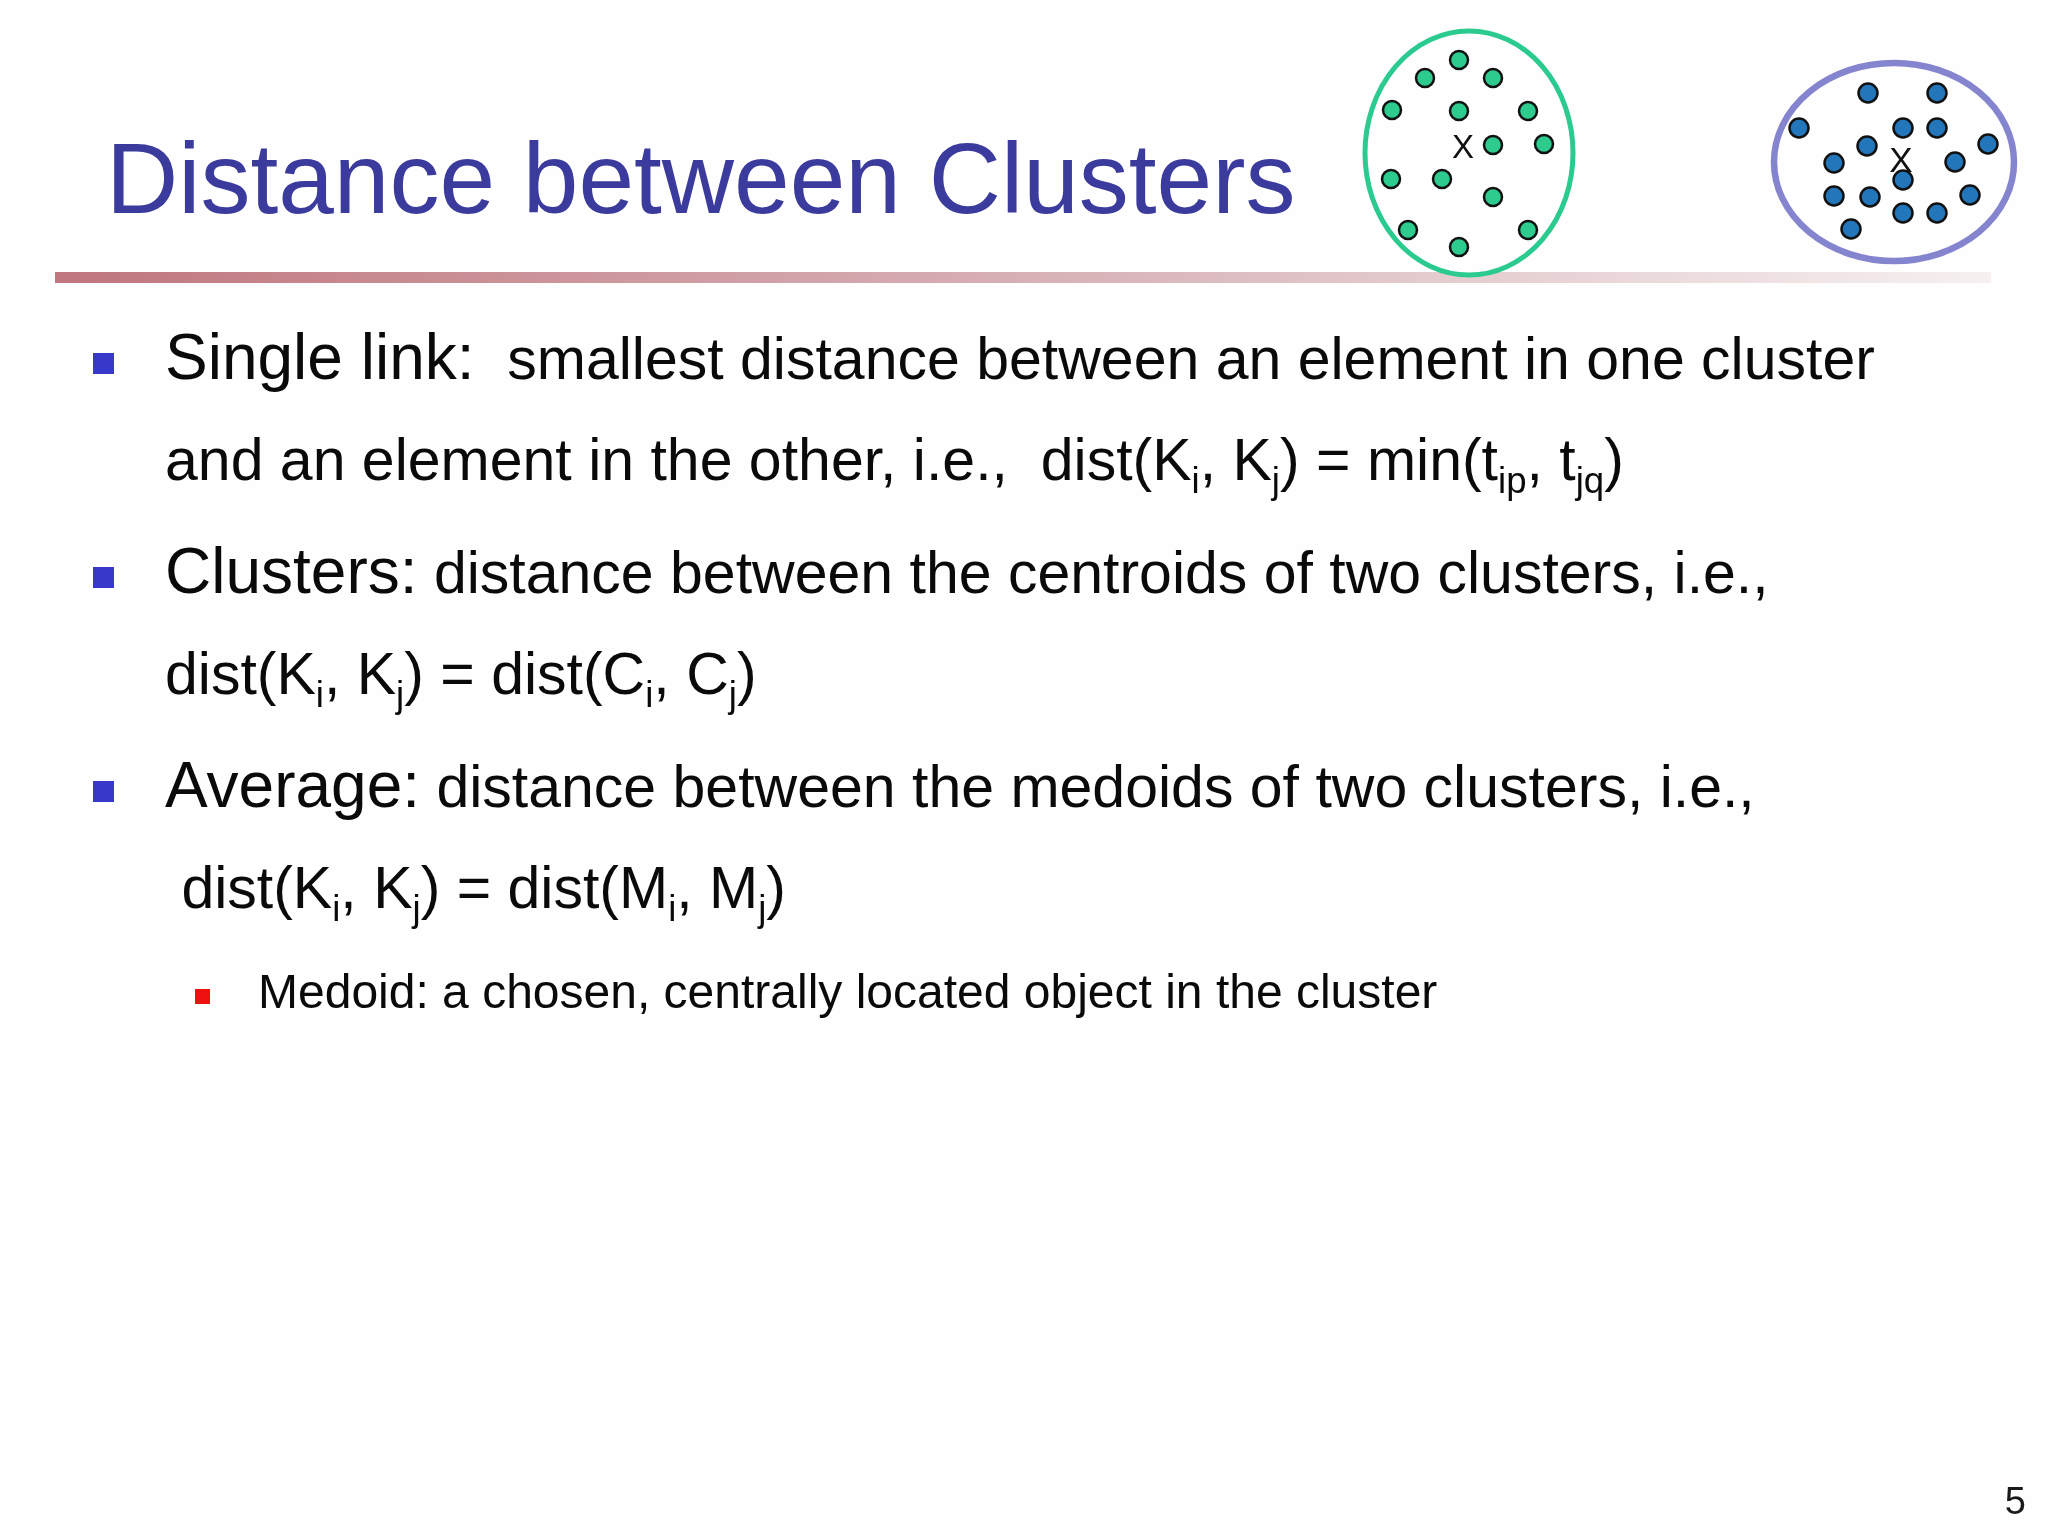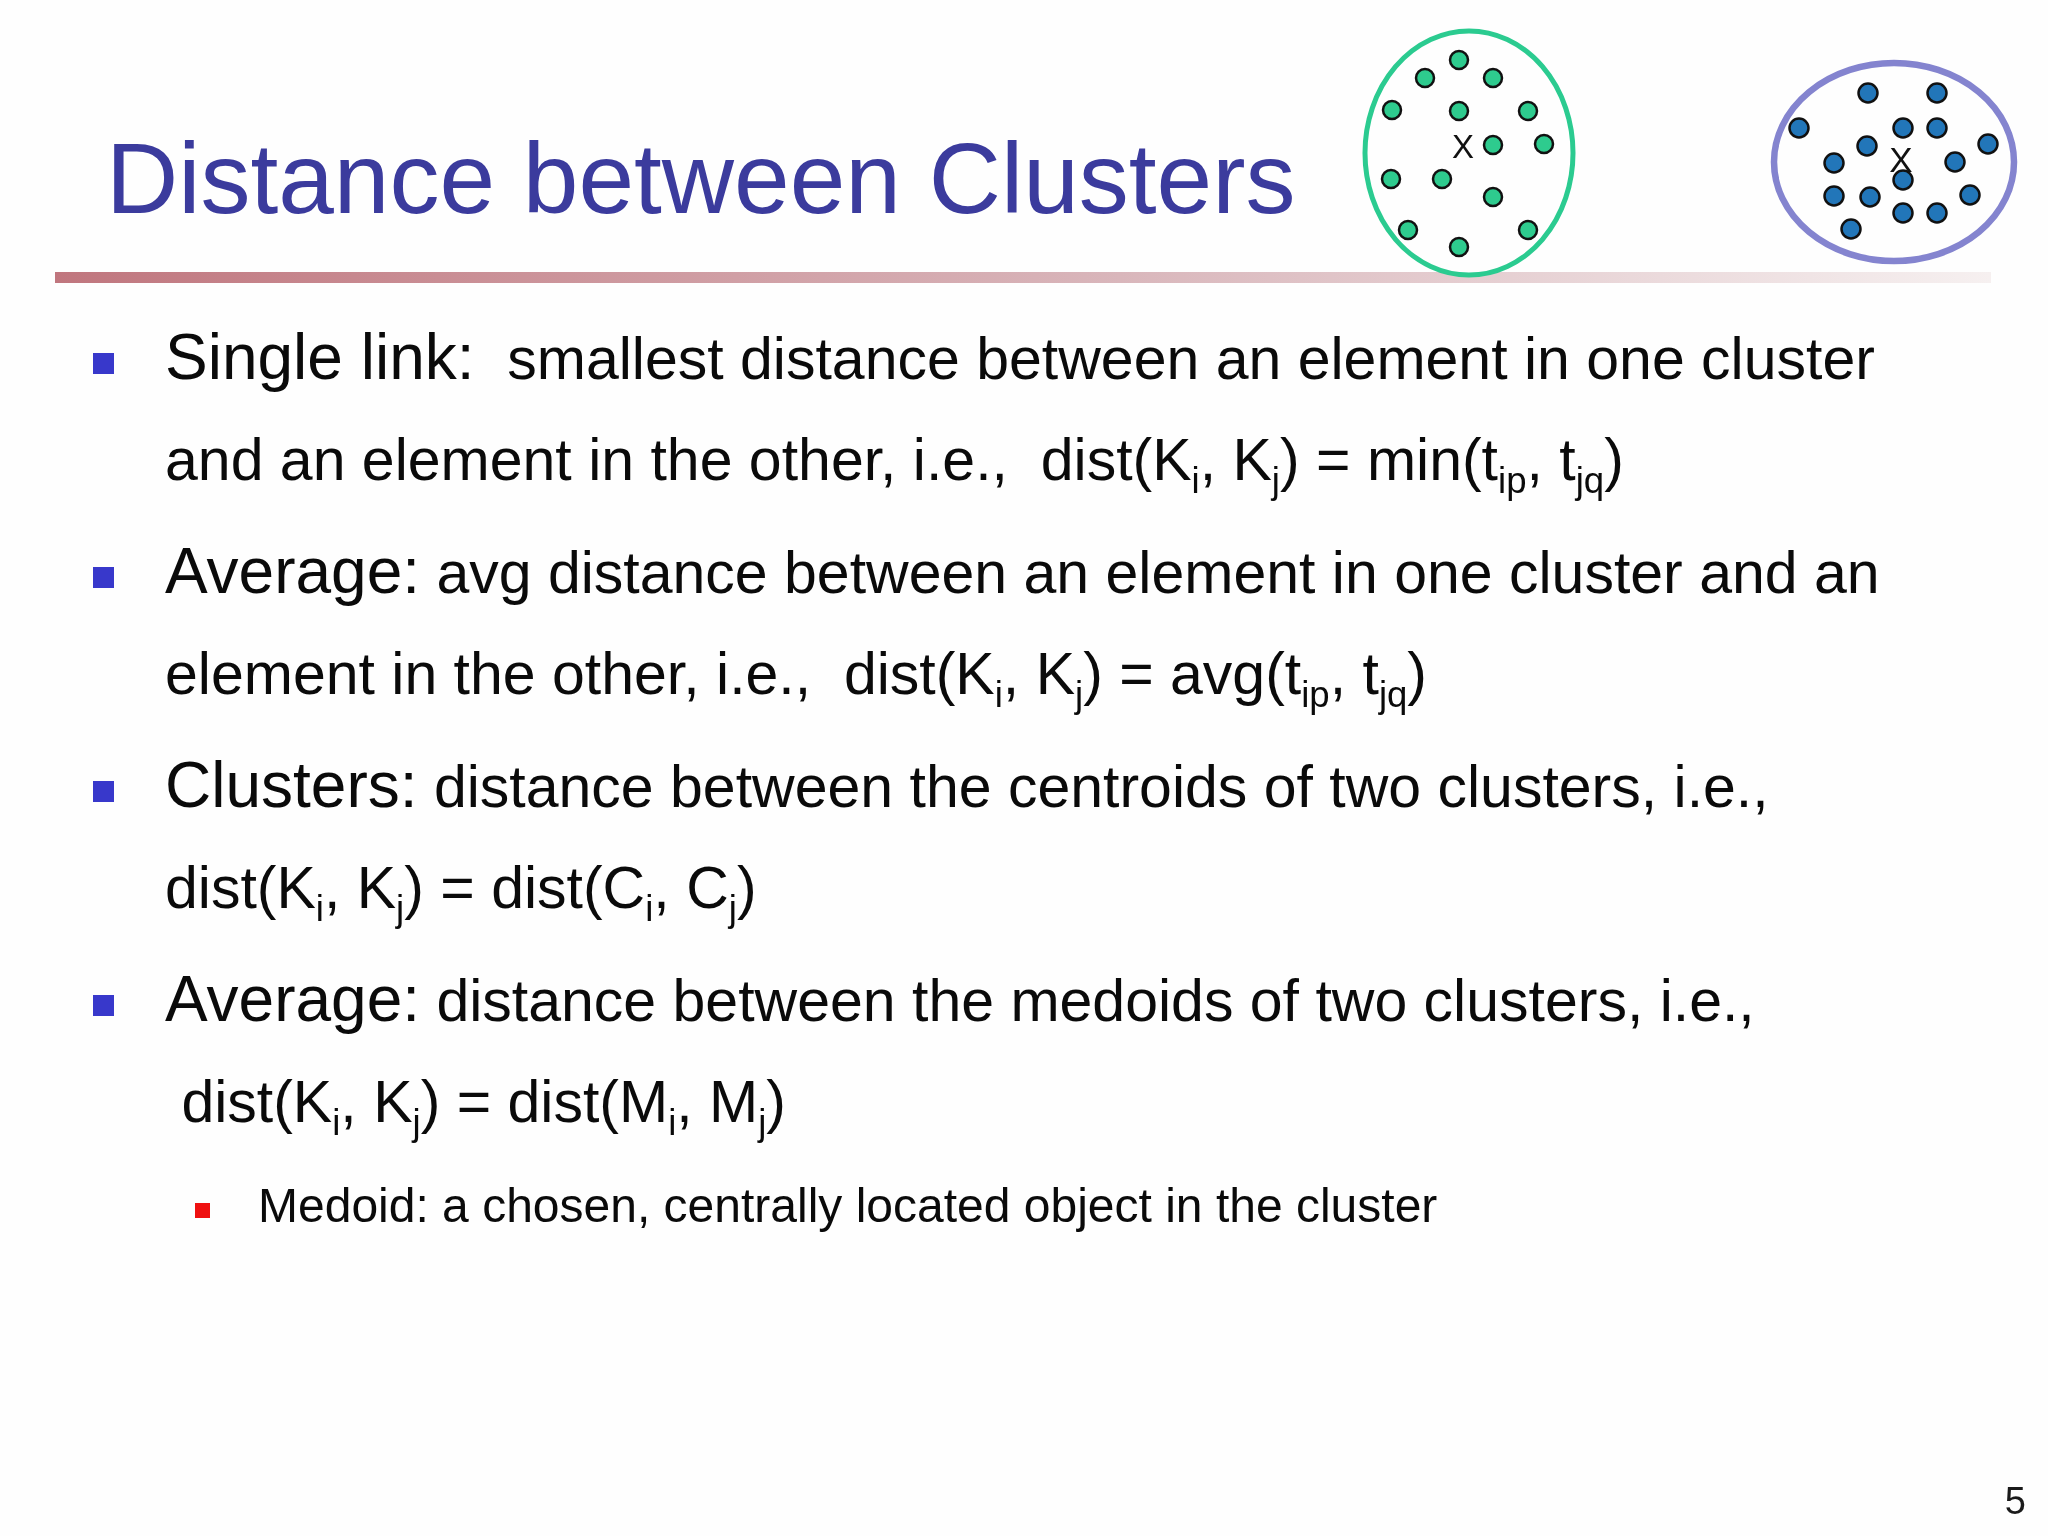--- a/index.html
+++ b/index.html
@@ -77,24 +77,20 @@
         <text x="1901" y="172" text-anchor="middle" font-size="35" font-family="&quot;Liberation Sans&quot;, sans-serif" fill="#111111">X</text>
       </g>
     </svg>
   <div id="bullets" class="bullets">
       <div class="bullet level1">
         <span class="sq" style="background: rgb(56, 56, 203);"></span>
         <div class="btext"><span class="bheader">Single link:</span><span class="bbody">&nbsp; smallest distance between an element in one cluster and an element in the other, i.e., &nbsp;dist(K<sub>i</sub>, K<sub>j</sub>) = min(t<sub>ip</sub>, t<sub>jq</sub>)</span></div>
       </div>
       <div class="bullet level1">
         <span class="sq" style="background: rgb(56, 56, 203);"></span>
-        <div class="btext"><span class="bheader">Average:</span><span class="bbody"> avg distance between an element in one cluster and an element in the other, i.e., &nbsp;dist(K<sub>i</sub>, K<sub>j</sub>) = avg(t<sub>ip</sub>, t<sub>jq</sub>)</span></div>
-      </div>
-      <div class="bullet level1">
-        <span class="sq" style="background: rgb(56, 56, 203);"></span>
         <div class="btext"><span class="bheader">Clusters:</span><span class="bbody"> distance between the centroids of two clusters, i.e., dist(K<sub>i</sub>, K<sub>j</sub>) = dist(C<sub>i</sub>, C<sub>j</sub>)</span></div>
       </div>
       <div class="bullet level1">
         <span class="sq" style="background: rgb(56, 56, 203);"></span>
         <div class="btext"><span class="bheader">Average:</span><span class="bbody"> distance between the medoids of two clusters, i.e., &nbsp;dist(K<sub>i</sub>, K<sub>j</sub>) = dist(M<sub>i</sub>, M<sub>j</sub>)</span></div>
       </div>
       <div class="bullet level2">
         <span class="sq" style="background: rgb(239, 16, 16);"></span>
         <div class="btext"><span class="bbody">Medoid: a chosen, centrally located object in the cluster</span></div>
       </div>

